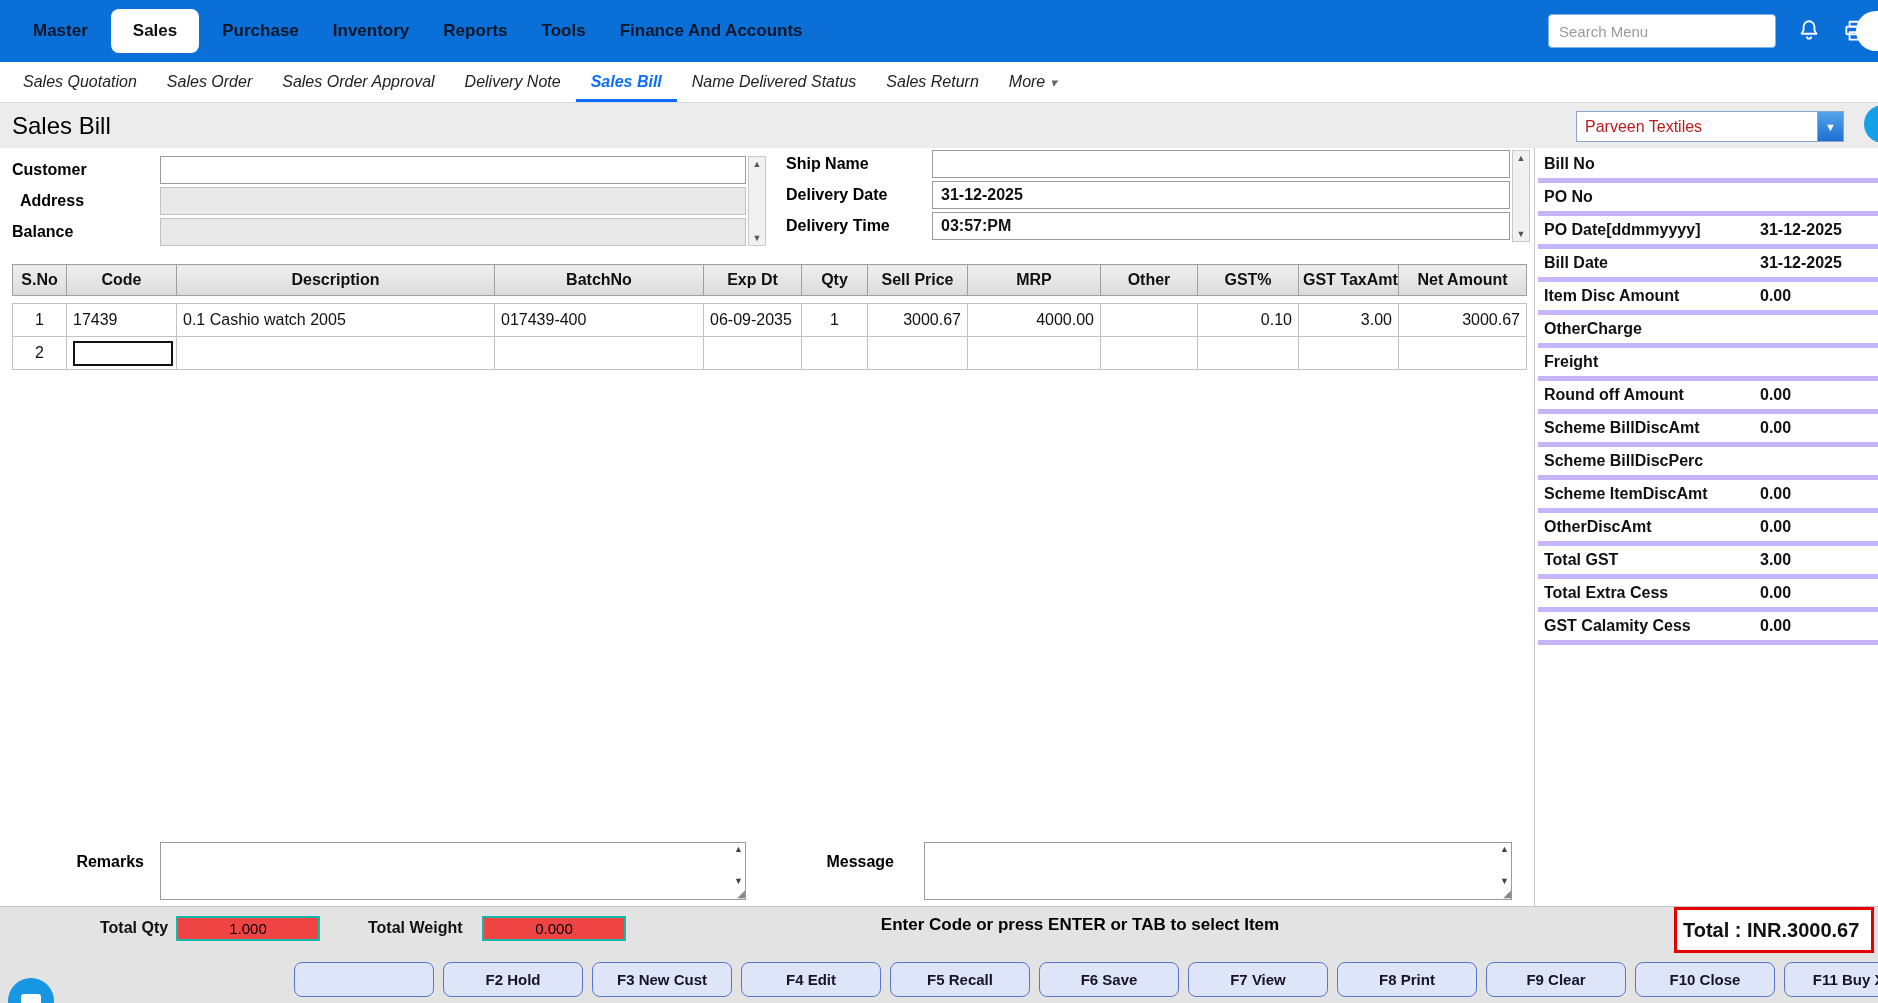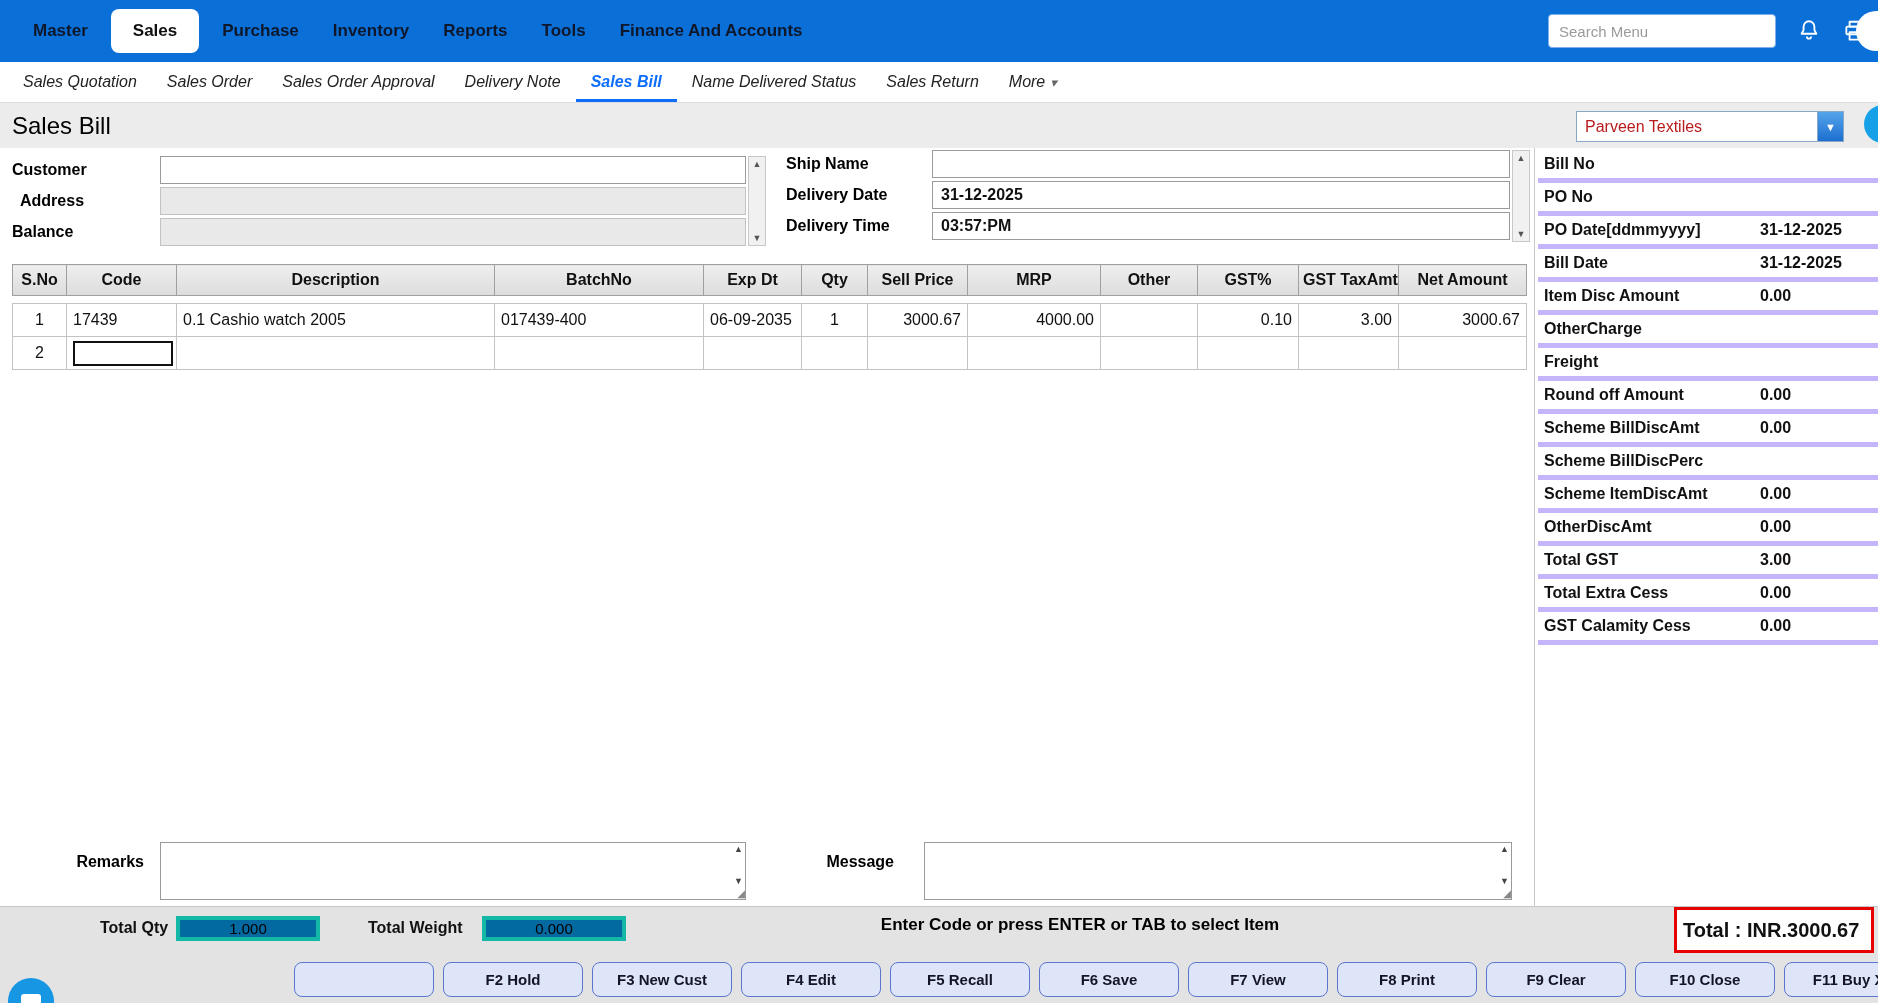--- a/index.html
+++ b/index.html
@@ -59,21 +59,21 @@
 
   
   .memo { position:absolute; height:58px; border:1px solid #9a9a9a; background:#fff; }
   .memo .up { position:absolute; right:2px; top:1px; font-size:9px; color:#444; cursor:pointer; }
   .memo .down { position:absolute; right:2px; bottom:13px; font-size:9px; color:#444; cursor:pointer; }
   .memo .grip { position:absolute; right:0; bottom:0; font-size:10px; color:#888; line-height:10px; cursor:nwse-resize; }
 
   
   .footer { position:absolute; left:0; right:0; top:906px; height:97px; background:#e3e3e3; border-top:1px solid #c6c6c6; }
   .stat-label { position:absolute; height:26px; display:flex; align-items:center; font-size:16px; font-weight:bold; }
-  .stat-input { position:absolute; height:25px; border:4px solid #14b8a6; background:#0369a1; text-align:center; font-size:15px; font-family:inherit; }
+  .stat-input { position:absolute; height:25px; border:2px solid #14b8a6; background:#ef4444; text-align:center; font-size:15px; font-family:inherit; }
   .hint { position:absolute; left:700px; top:915px; width:760px; text-align:center; font-size:17px; font-weight:bold; color:#000; }
   .grand-total { position:absolute; left:1674px; top:907px; height:46px; width:200px; border:3px solid #e60000; background:#fff; display:flex; align-items:center; padding:0 6px; font-size:20px; font-weight:bold; white-space:nowrap; overflow:hidden; }
   .btn-row { position:absolute; left:294px; top:962px; display:flex; gap:9px; }
   .fbtn { width:140px; height:35px; flex:0 0 140px; background:#dee5f8; border:1px solid #5b76cf; border-radius:8px; font-size:15px; font-weight:bold; color:#141428; font-family:inherit; cursor:pointer; white-space:nowrap; }
 
   .chat-bubble { position:absolute; left:8px; top:978px; width:46px; height:46px; border-radius:50%; background:#1796e4; display:flex; align-items:center; justify-content:center; cursor:pointer; }
   .chat-glyph { width:20px; height:15px; background:#fff; border-radius:3px; }
 </style>
 </head>
 <body>

